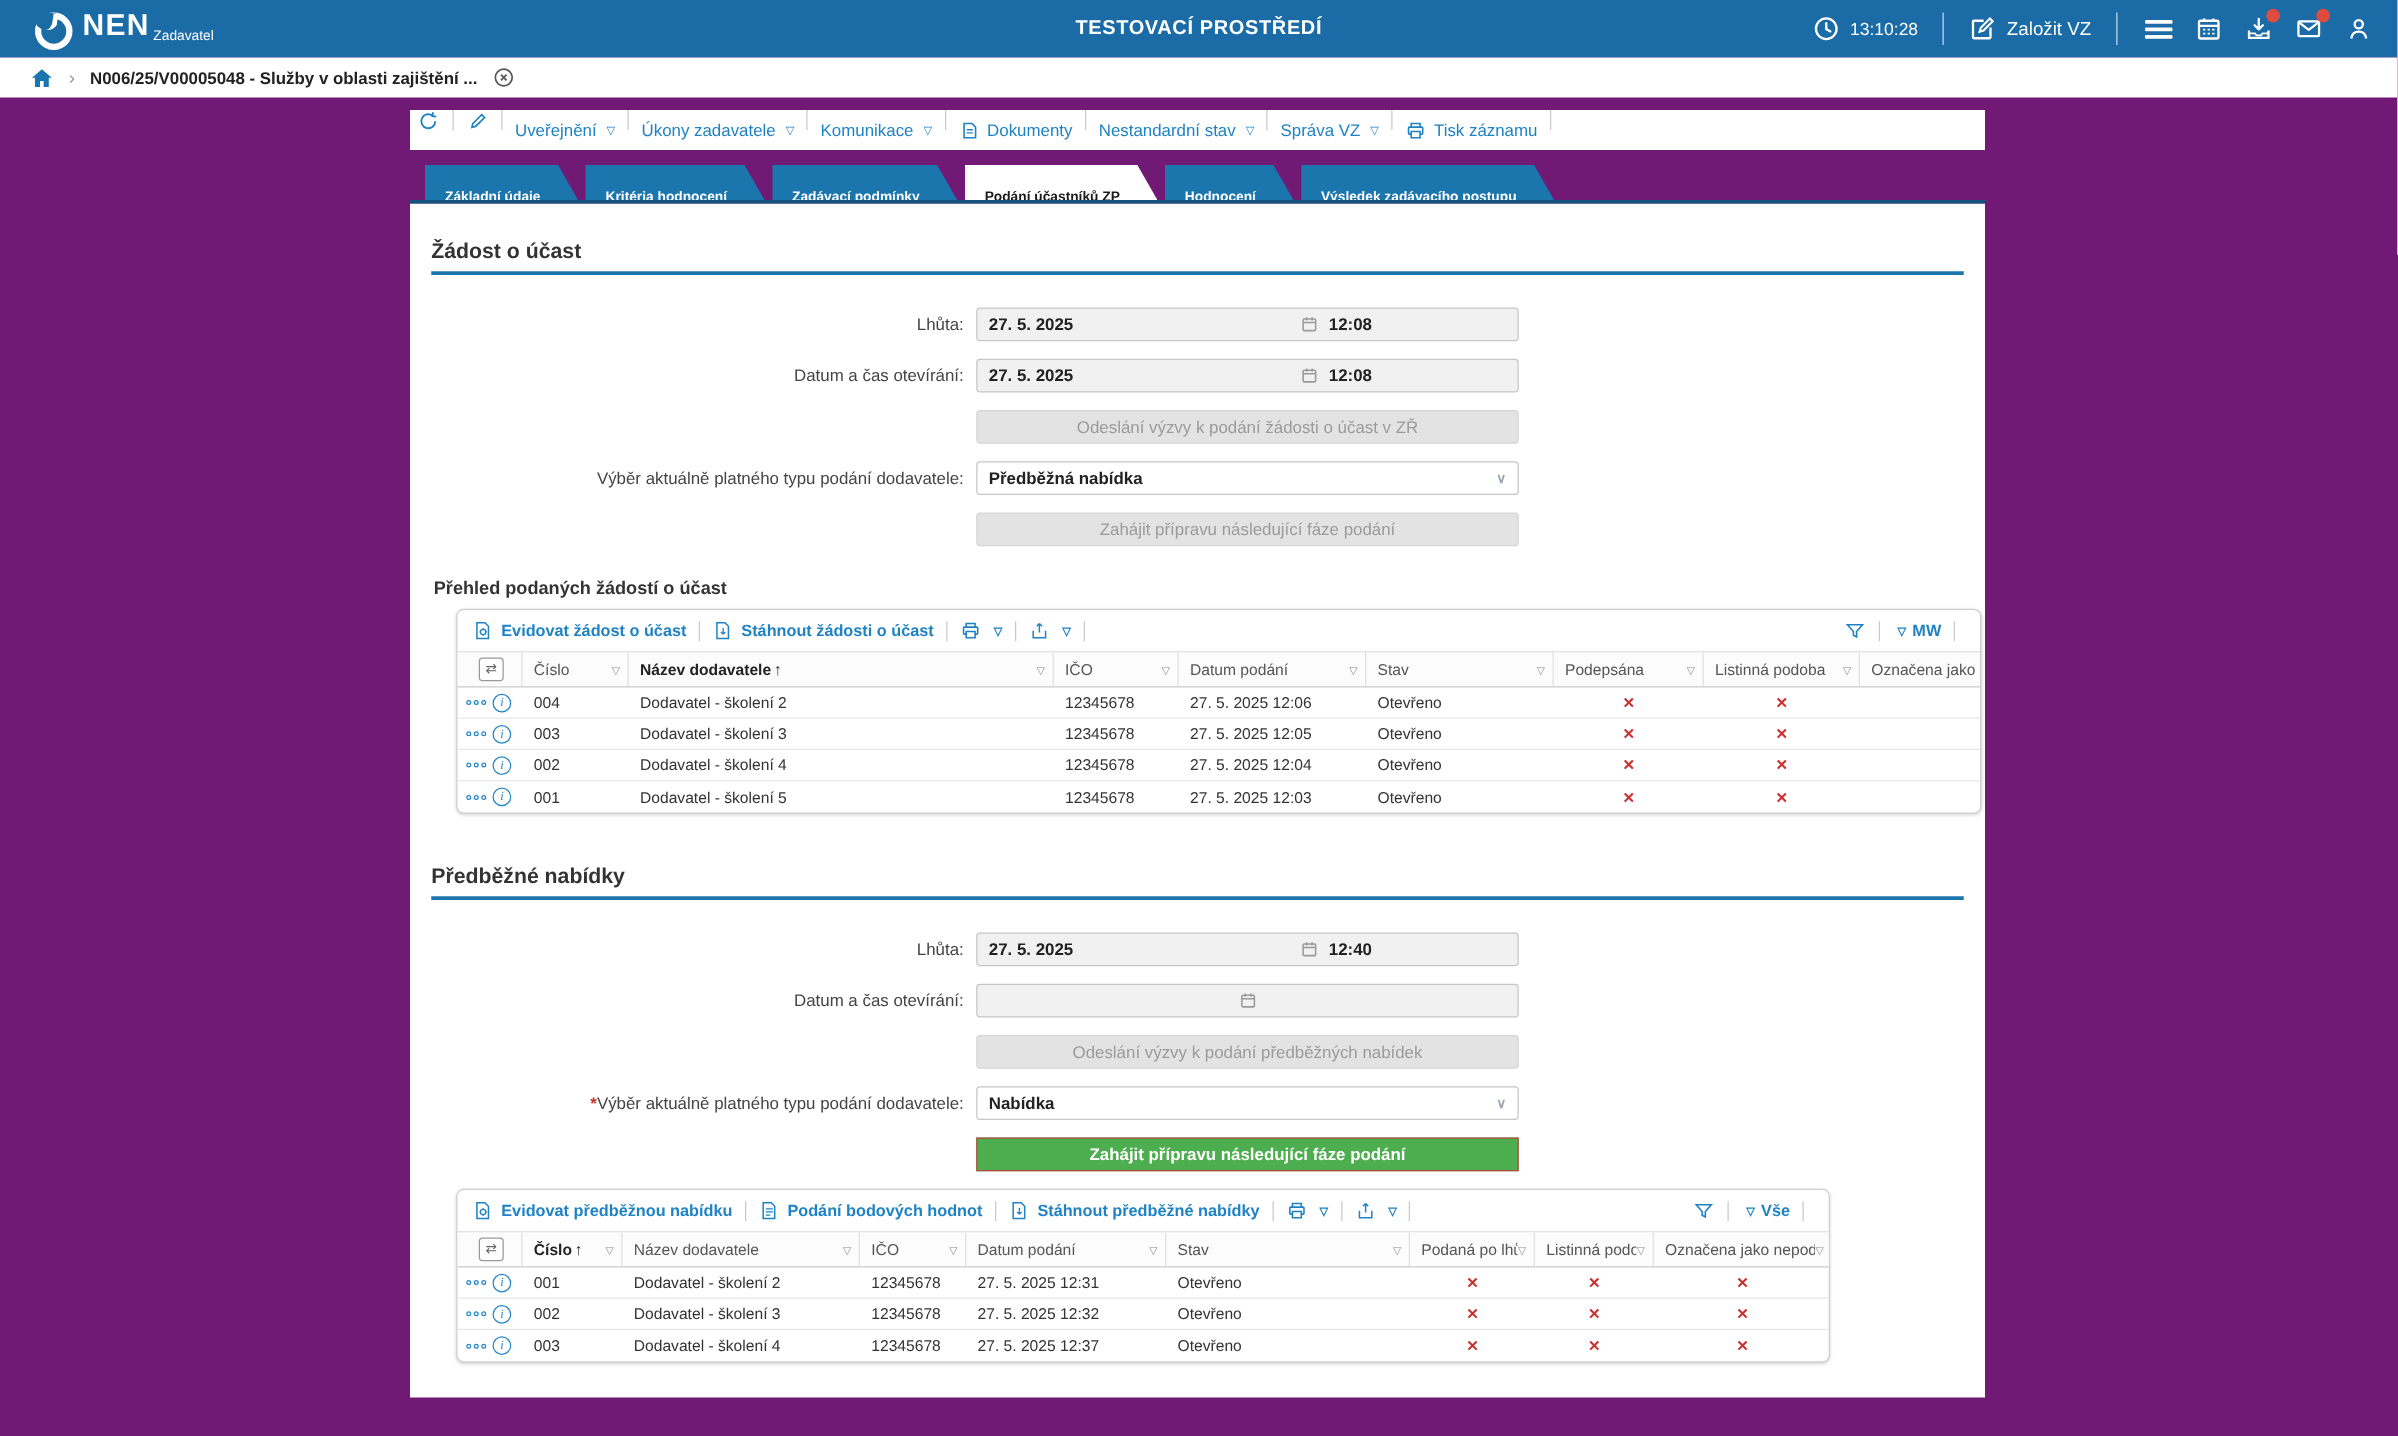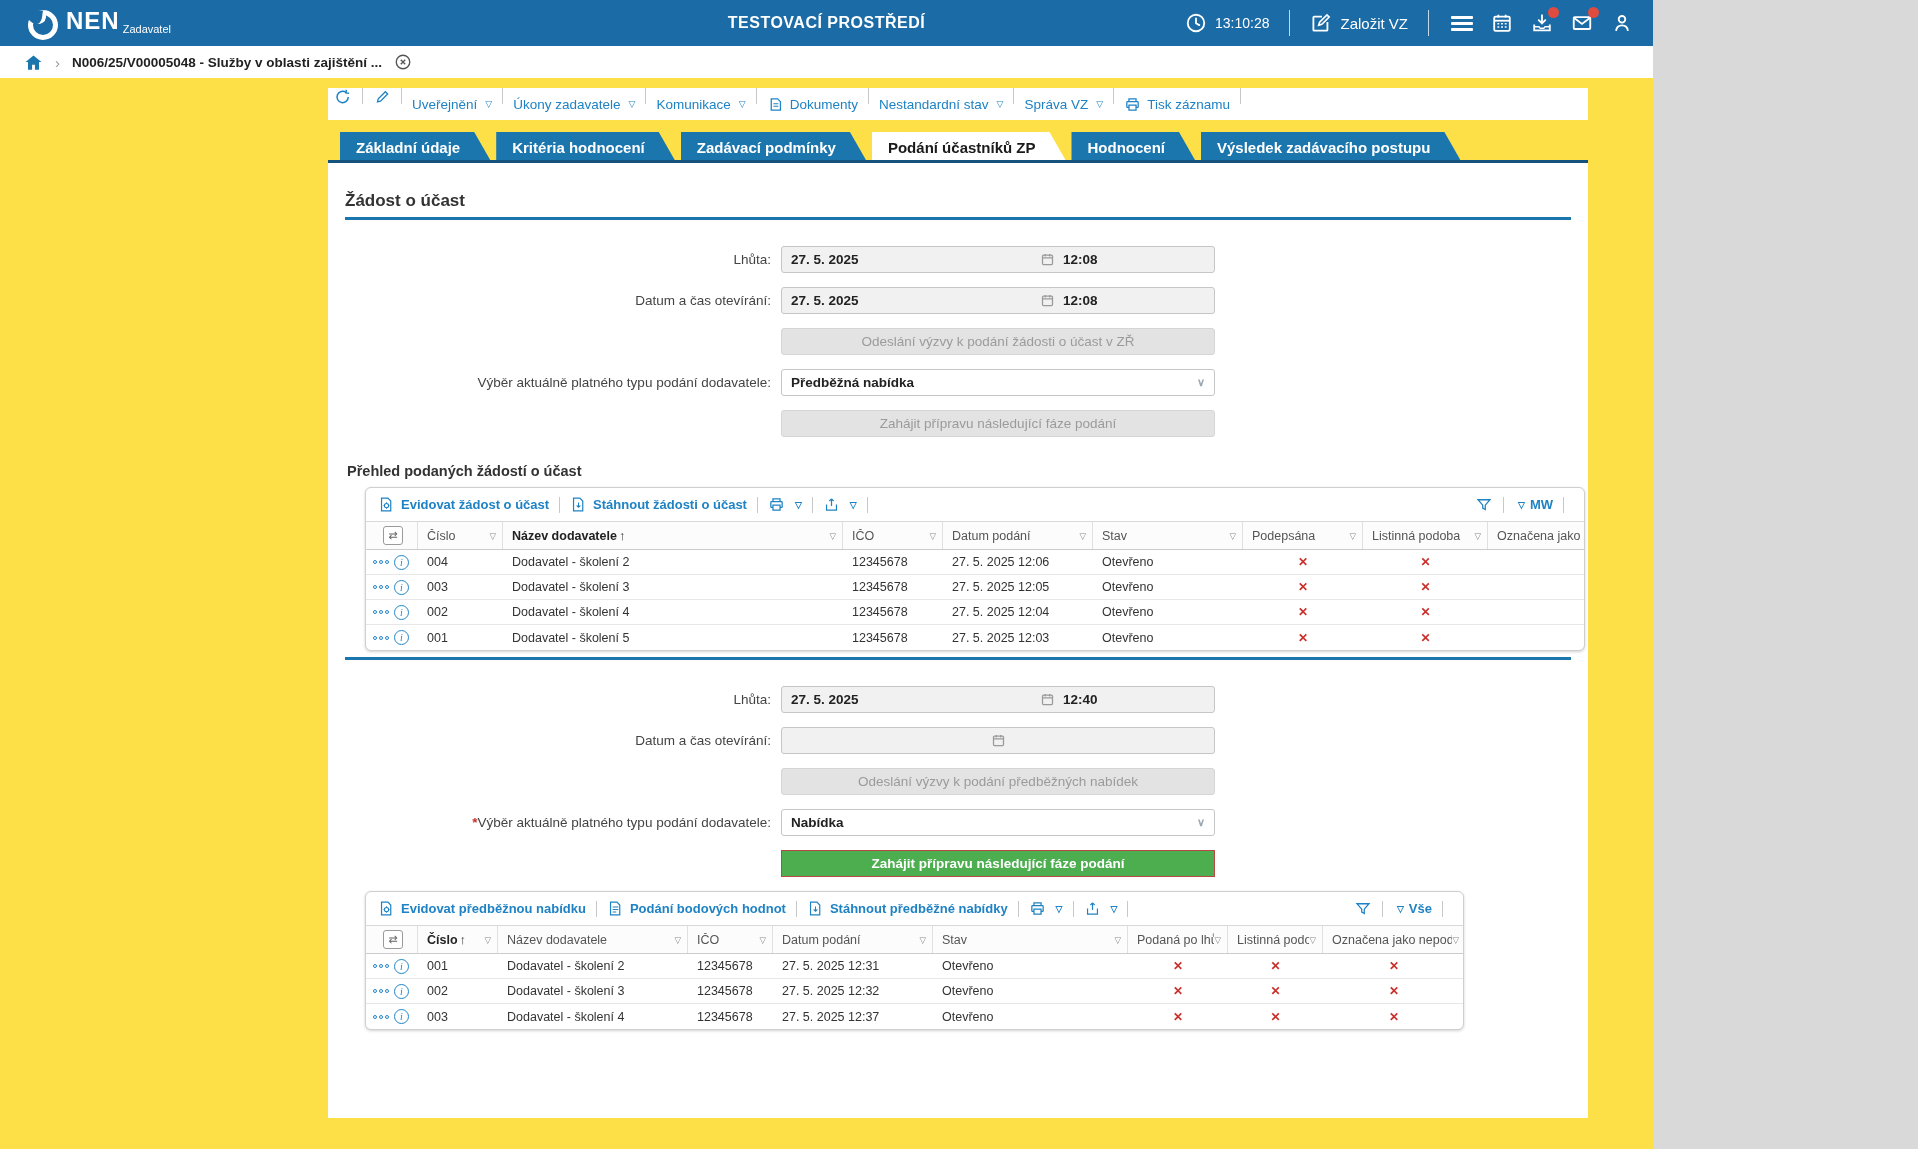--- a/index.html
+++ b/index.html
@@ -1,17 +1,17 @@
 <!DOCTYPE html>
 <html><head>
 <meta charset="utf-8">
 <style>
   * { margin:0; padding:0; box-sizing:border-box; }
   body { font-family:"Liberation Sans", sans-serif; background:#d9d9d9; }
-  .page { position:relative; width:1653px; height:1149px; background:#fde047; overflow:hidden; }
+  .page { position:relative; width:1918px; height:1149px; background:#701a75; overflow:hidden; }
 
   
   .topbar { height:46px; background:#1a6ba6; display:flex; align-items:center; color:#fff; padding:0 18px 0 28px; }
   .logo { display:flex; align-items:flex-start; }
   .logo-circle { width:30px; height:30px; border:5px solid #fff; border-radius:50%; position:relative; margin-top:4px; background:#1a6ba6; }
   .logo-circle::after { content:""; position:absolute; left:-5px; top:-5px; width:14px; height:14px; border-radius:50% 0 50% 50%; background:#1a6ba6; transform:rotate(8deg); border-right:4px solid #fff; }
   .logo-text { font-size:24px; font-weight:bold; letter-spacing:1px; margin-left:8px; line-height:30px; }
   .logo-sub { font-size:11px; margin:17px 0 0 3px; }
   .env-title { position:absolute; left:0; right:0; text-align:center; font-size:16px; font-weight:bold; letter-spacing:.5px; pointer-events:none; }
   .topbar-right { margin-left:auto; display:flex; gap:14px; z-index:2; }
@@ -33,21 +33,21 @@
   
   .content-col { margin-left:328px; width:1260px; }
   .record-toolbar { margin-top:10px; background:#fff; height:32px; display:flex; padding:0 6px; font-size:13.5px; color:#1e82c4; }
   .rt-item { display:flex; align-items:center; gap:6px; cursor:pointer; white-space:nowrap; }
   .rt-caret { font-size:9px; color:#1e82c4; margin-left:2px; }
   .rt-sep { width:1px; height:16px; background:#c9c9c9; margin:0 10px; }
   .rt-ico { width:17px; height:17px; display:block; }
 
   
   .tabs-row { display:flex; gap:6px; margin-top:12px; padding-left:12px; height:28px; }
-  .tab { background:#1b76ae; color:#fff; font-size:15px; font-weight:bold; line-height:28px; padding:2px 30px 0 16px; clip-path:polygon(0 0, calc(100% - 16px) 0, 100% 100%, 0 100%); cursor:pointer; white-space:nowrap; }
+  .tab { background:#1b76ae; color:#fff; font-size:11px; font-weight:bold; line-height:28px; padding:12px 30px 0 16px; clip-path:polygon(0 0, calc(100% - 16px) 0, 100% 100%, 0 100%); cursor:pointer; white-space:nowrap; }
   .tab.active { background:#fff; color:#1a1a1a; }
   .tabs-underline { height:3px; background:#15527e; }
 
   
   .main-card { background:#fff; height:955px; padding:0 17px; overflow:hidden; }
   .section-title { font-size:17px; font-weight:bold; color:#333; padding-top:28px; }
   .section-rule { height:3px; background:#1b76ae; margin-top:6px; }
 
   
   .form-area { margin-top:26px; }
@@ -457,20 +457,21 @@
           <div class="td center">
               <span class="xmark">✕</span>
             </div>
           <div class="td center">
               <span class="xmark">✕</span>
             </div>
           <div class="td"></div>
         </div>
       </div>
 
+      <div class="section-title" style="padding-top:40px;">Předběžné nabídky</div>
       <div class="section-rule"></div>
 
       <div class="form-area">
         <div class="form-row">
           <div class="form-label">Lhůta:</div>
           <div class="field">
             <span class="f-date">27. 5. 2025</span>
             <svg class="f-cal" viewBox="0 0 24 24">
                 <rect x="4" y="5" width="16" height="15" rx="1.5" fill="none" stroke="#9a9a9a" stroke-width="2"></rect>
                 <path d="M4 9.5h16M8.5 3v4M15.5 3v4" stroke="#9a9a9a" stroke-width="2"></path>

